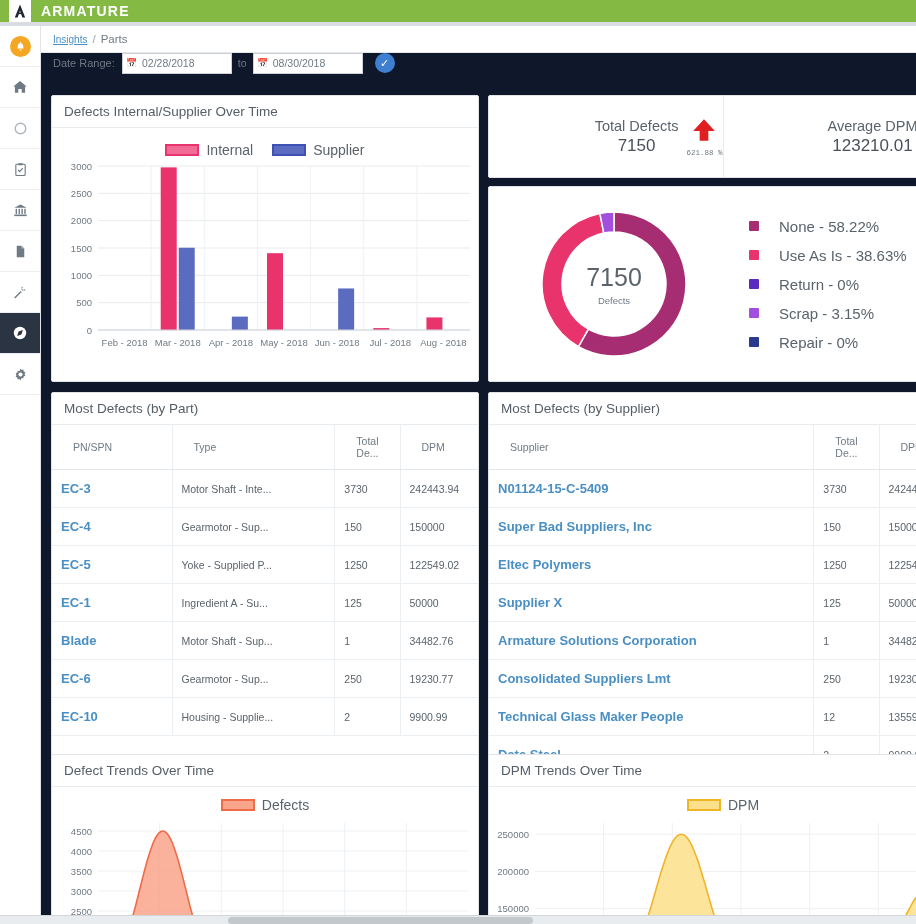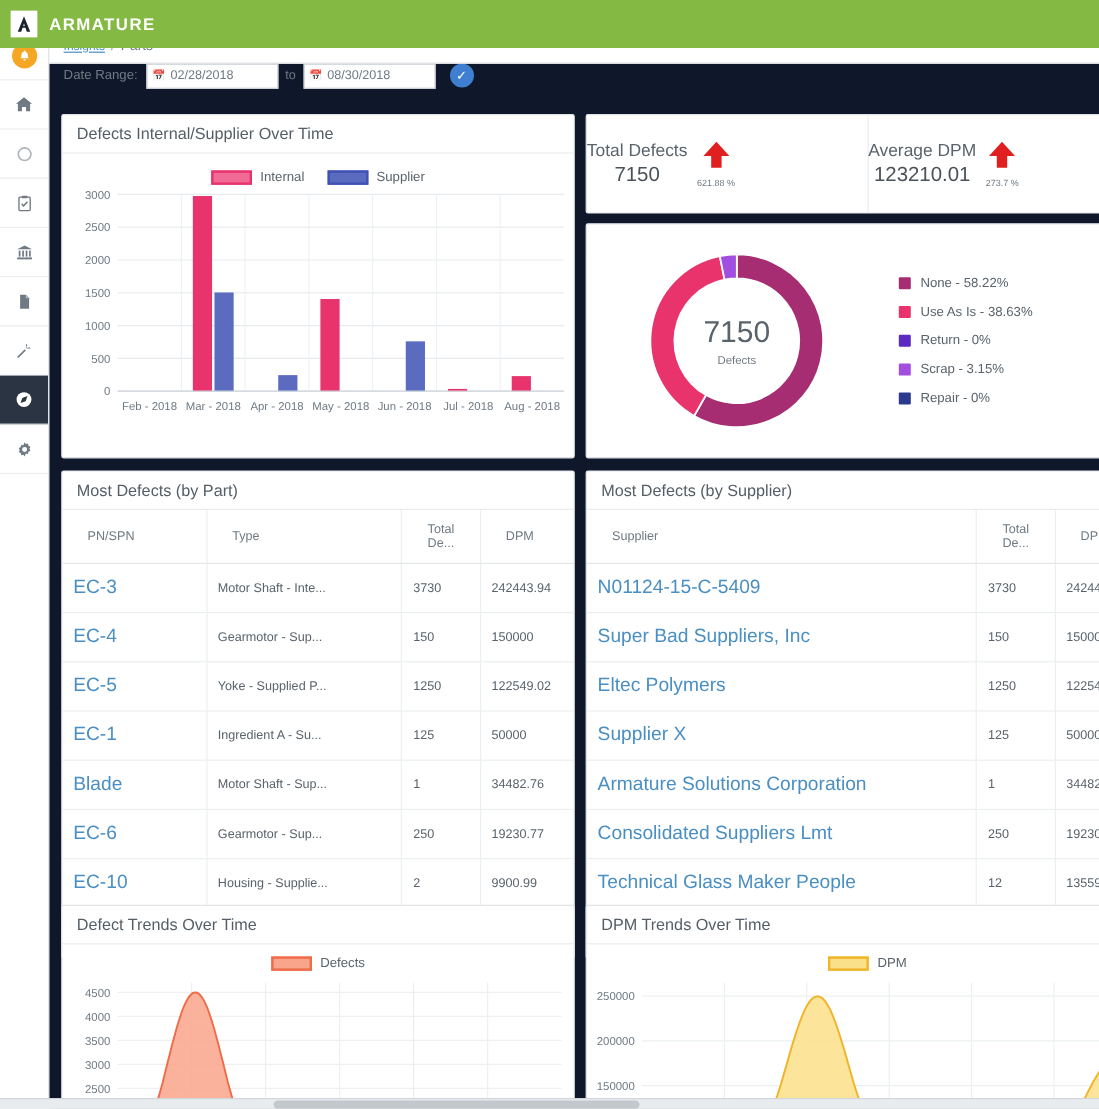--- a/index.html
+++ b/index.html
@@ -6,21 +6,21 @@
   html, body {
     width: 916px; height: 924px;
     background: #d9dde2;
     font-family: "Liberation Sans", sans-serif;
     overflow: hidden;
   }
   .app { position: relative; width: 916px; height: 924px; background: #d9dde2; }
 
   
   .topbar {
-    position: absolute; top: 0; left: 0; width: 916px; height: 40px;
+    position: absolute; top: 0; left: 0; width: 916px; height: 22px;
     background: #84ba43; display: flex; align-items: center; z-index: 30;
   }
   .logo-box {
     width: 22px; height: 22px; margin-left: 9px; background: #ffffff;
     border: 1px solid #ffffff; display: flex; align-items: center; justify-content: center;
   }
   .logo-box svg { display: block; }
   .brand {
     margin-left: 10px; color: #ffffff; font-size: 14px; font-weight: bold;
     letter-spacing: 1.2px;
@@ -93,66 +93,66 @@
   #p-kpi     { left: 447px; top: 42px;  width: 470px; height: 83px; }
   #p-donut   { left: 447px; top: 133px; width: 470px; height: 196px; }
   #p-part    { left: 10px;  top: 339px; width: 428px; height: 407px; }
   #p-supp    { left: 447px; top: 339px; width: 470px; height: 407px; }
   #p-dtrend  { left: 10px;  top: 701px; width: 428px; height: 180px; }
   #p-dpmtrend{ left: 447px; top: 701px; width: 470px; height: 180px; }
 
   
   .kpi-wrap { display: flex; height: 100%; }
   .kpi {
-    flex: 1; display: flex; flex-direction: column; align-items: flex-start;
+    flex: 1; display: flex; flex-direction: column; align-items: flex-end;
     justify-content: center; position: relative;
   }
   .kpi + .kpi { border-left: 1px solid #e9ecef; }
   .kpi-label { font-size: 14.5px; color: #5a636b; }
   .kpi-value { font-size: 17px; color: #4a5159; margin-top: 2px; }
-  .kpi-right { display: flex; flex-direction: column; align-items: center; }
+  .kpi-right { display: flex; flex-direction: column; align-items: center; font-family: Liberation Mono, monospace; }
   .kpi-pct { font-size: 7.5px; color: #6f7a84; margin-top: 1px; }
   .kpi-inner { display: flex; align-items: center; gap: 8px; }
   .kpi-text { display: flex; flex-direction: column; align-items: center; }
 
   
   .donut-body { display: flex; height: 100%; align-items: center; }
   .donut-left { width: 250px; display: flex; align-items: center; justify-content: center; }
   .donut-wrap { position: relative; width: 160px; height: 160px; }
   .donut-center {
     position: absolute; inset: 0; display: flex; flex-direction: column;
     align-items: center; justify-content: center;
   }
   .donut-num { font-size: 25px; color: #5a636b; font-weight: 300; }
   .donut-sub { font-size: 9.5px; color: #6f7a84; margin-top: 3px; }
   .donut-legend { display: flex; flex-direction: column; gap: 12px; padding-left: 10px; }
   .leg-row { display: flex; align-items: center; gap: 8px; }
   .leg-sw { width: 10px; height: 10px; border-radius: 1px; }
-  .leg-tx { font-size: 11px; color: #5a636b; }
+  .leg-tx { font-size: 15px; color: #5a636b; margin-left: 12px; }
 
   
   table { width: 100%; border-collapse: collapse; }
   th {
     font-size: 10.5px; color: #6f7a84; font-weight: normal; text-align: left;
     padding: 10px 21px; border-bottom: 1px solid #e4e7ea; border-right: 1px solid #eceff1;
   }
   th:last-child { border-right: none; }
   td {
     font-size: 10.5px; color: #5a636b; padding: 11px 9px;
     border-bottom: 1px solid #eceff1; border-right: 1px solid #eceff1;
     white-space: nowrap; overflow: hidden;
   }
   td:last-child { border-right: none; }
-  td.link a { color: #4a8fc4; text-decoration: none; font-size: 16px; }
+  td.link a { color: #4a8fc4; text-decoration: none; font-size: 13px; font-weight: bold; }
 
   
   .chart-body { position: relative; }
   .lg { display: flex; align-items: center; justify-content: center; gap: 7px; }
   .lg-box { width: 34px; height: 12px; border: 2px solid; }
-  .lg-tx { font-size: 11px; color: #5a636b; }
+  .lg-tx { font-size: 14px; color: #5a636b; }
   .ax-t { font-size: 9.5px; fill: #6f7a84; font-family: "Liberation Sans", sans-serif; }
 
   
   .hscroll {
     position: absolute; left: 0; bottom: 0; width: 916px; height: 9px;
     background: #e9ecef; border-top: 1px solid #d2d6da; z-index: 40;
   }
   .hthumb {
     position: absolute; left: 228px; top: 1px; width: 305px; height: 7px;
     background: #c3c8cd; border-radius: 4px;

